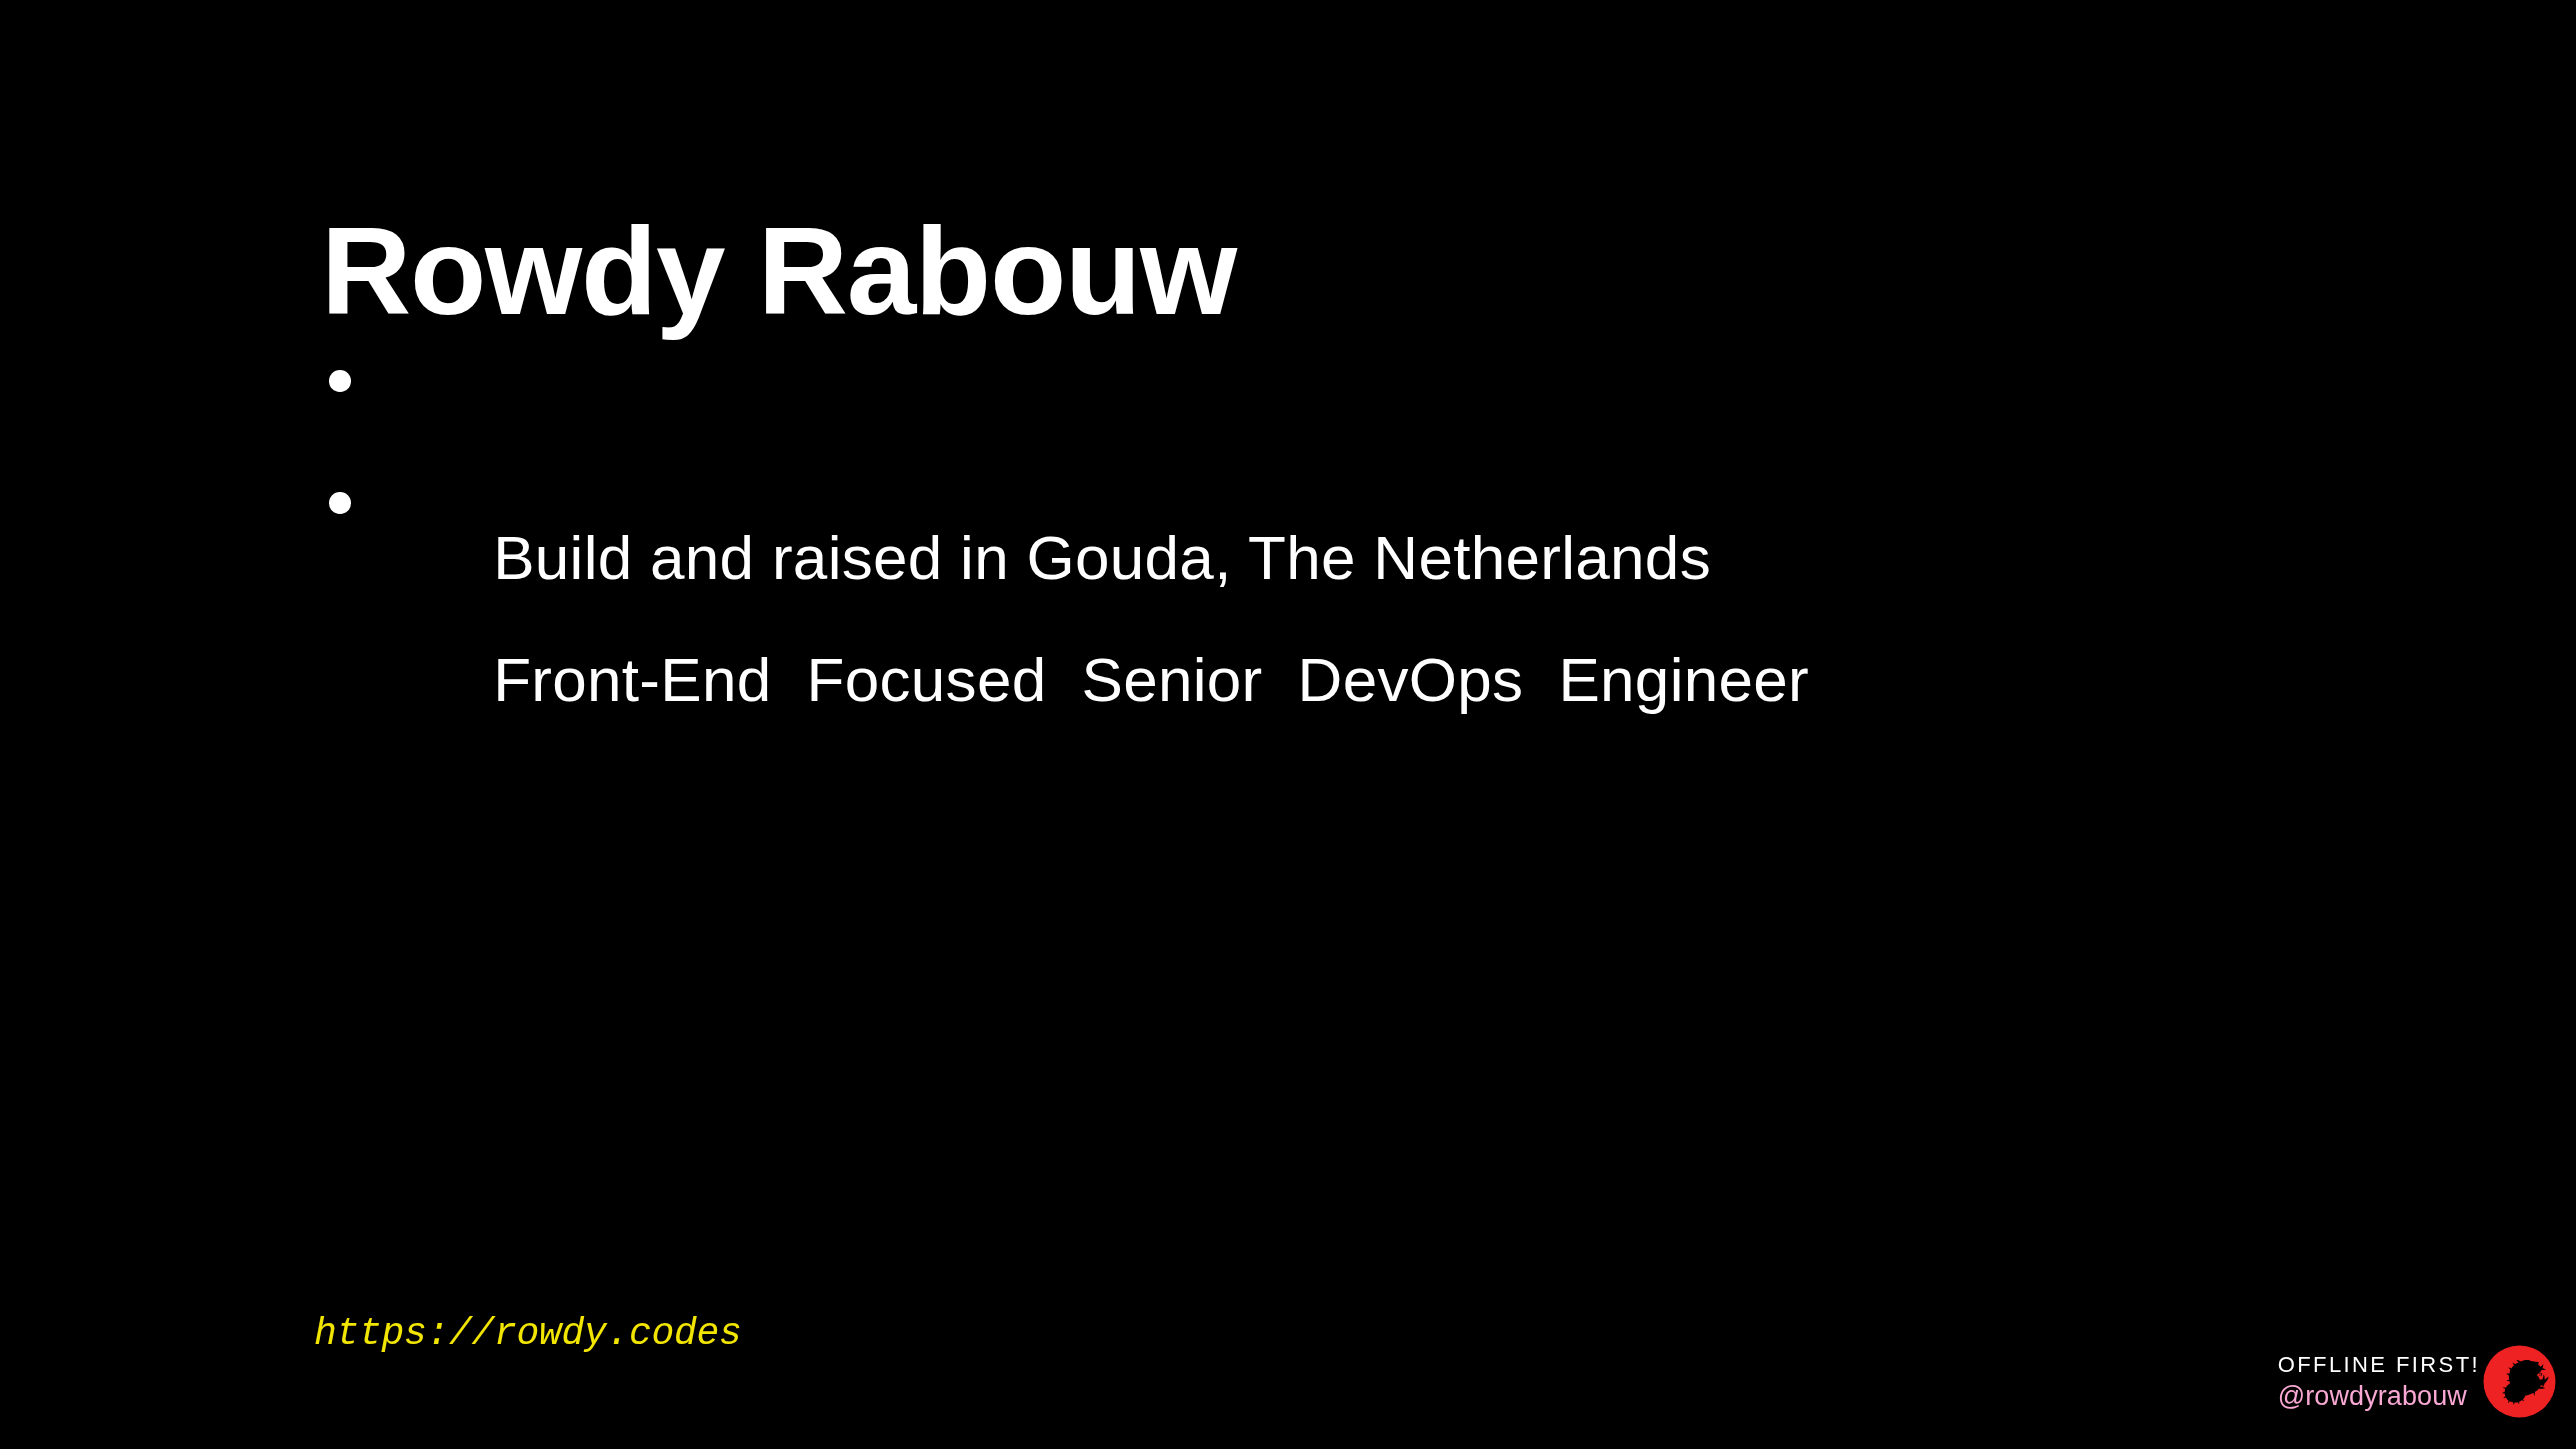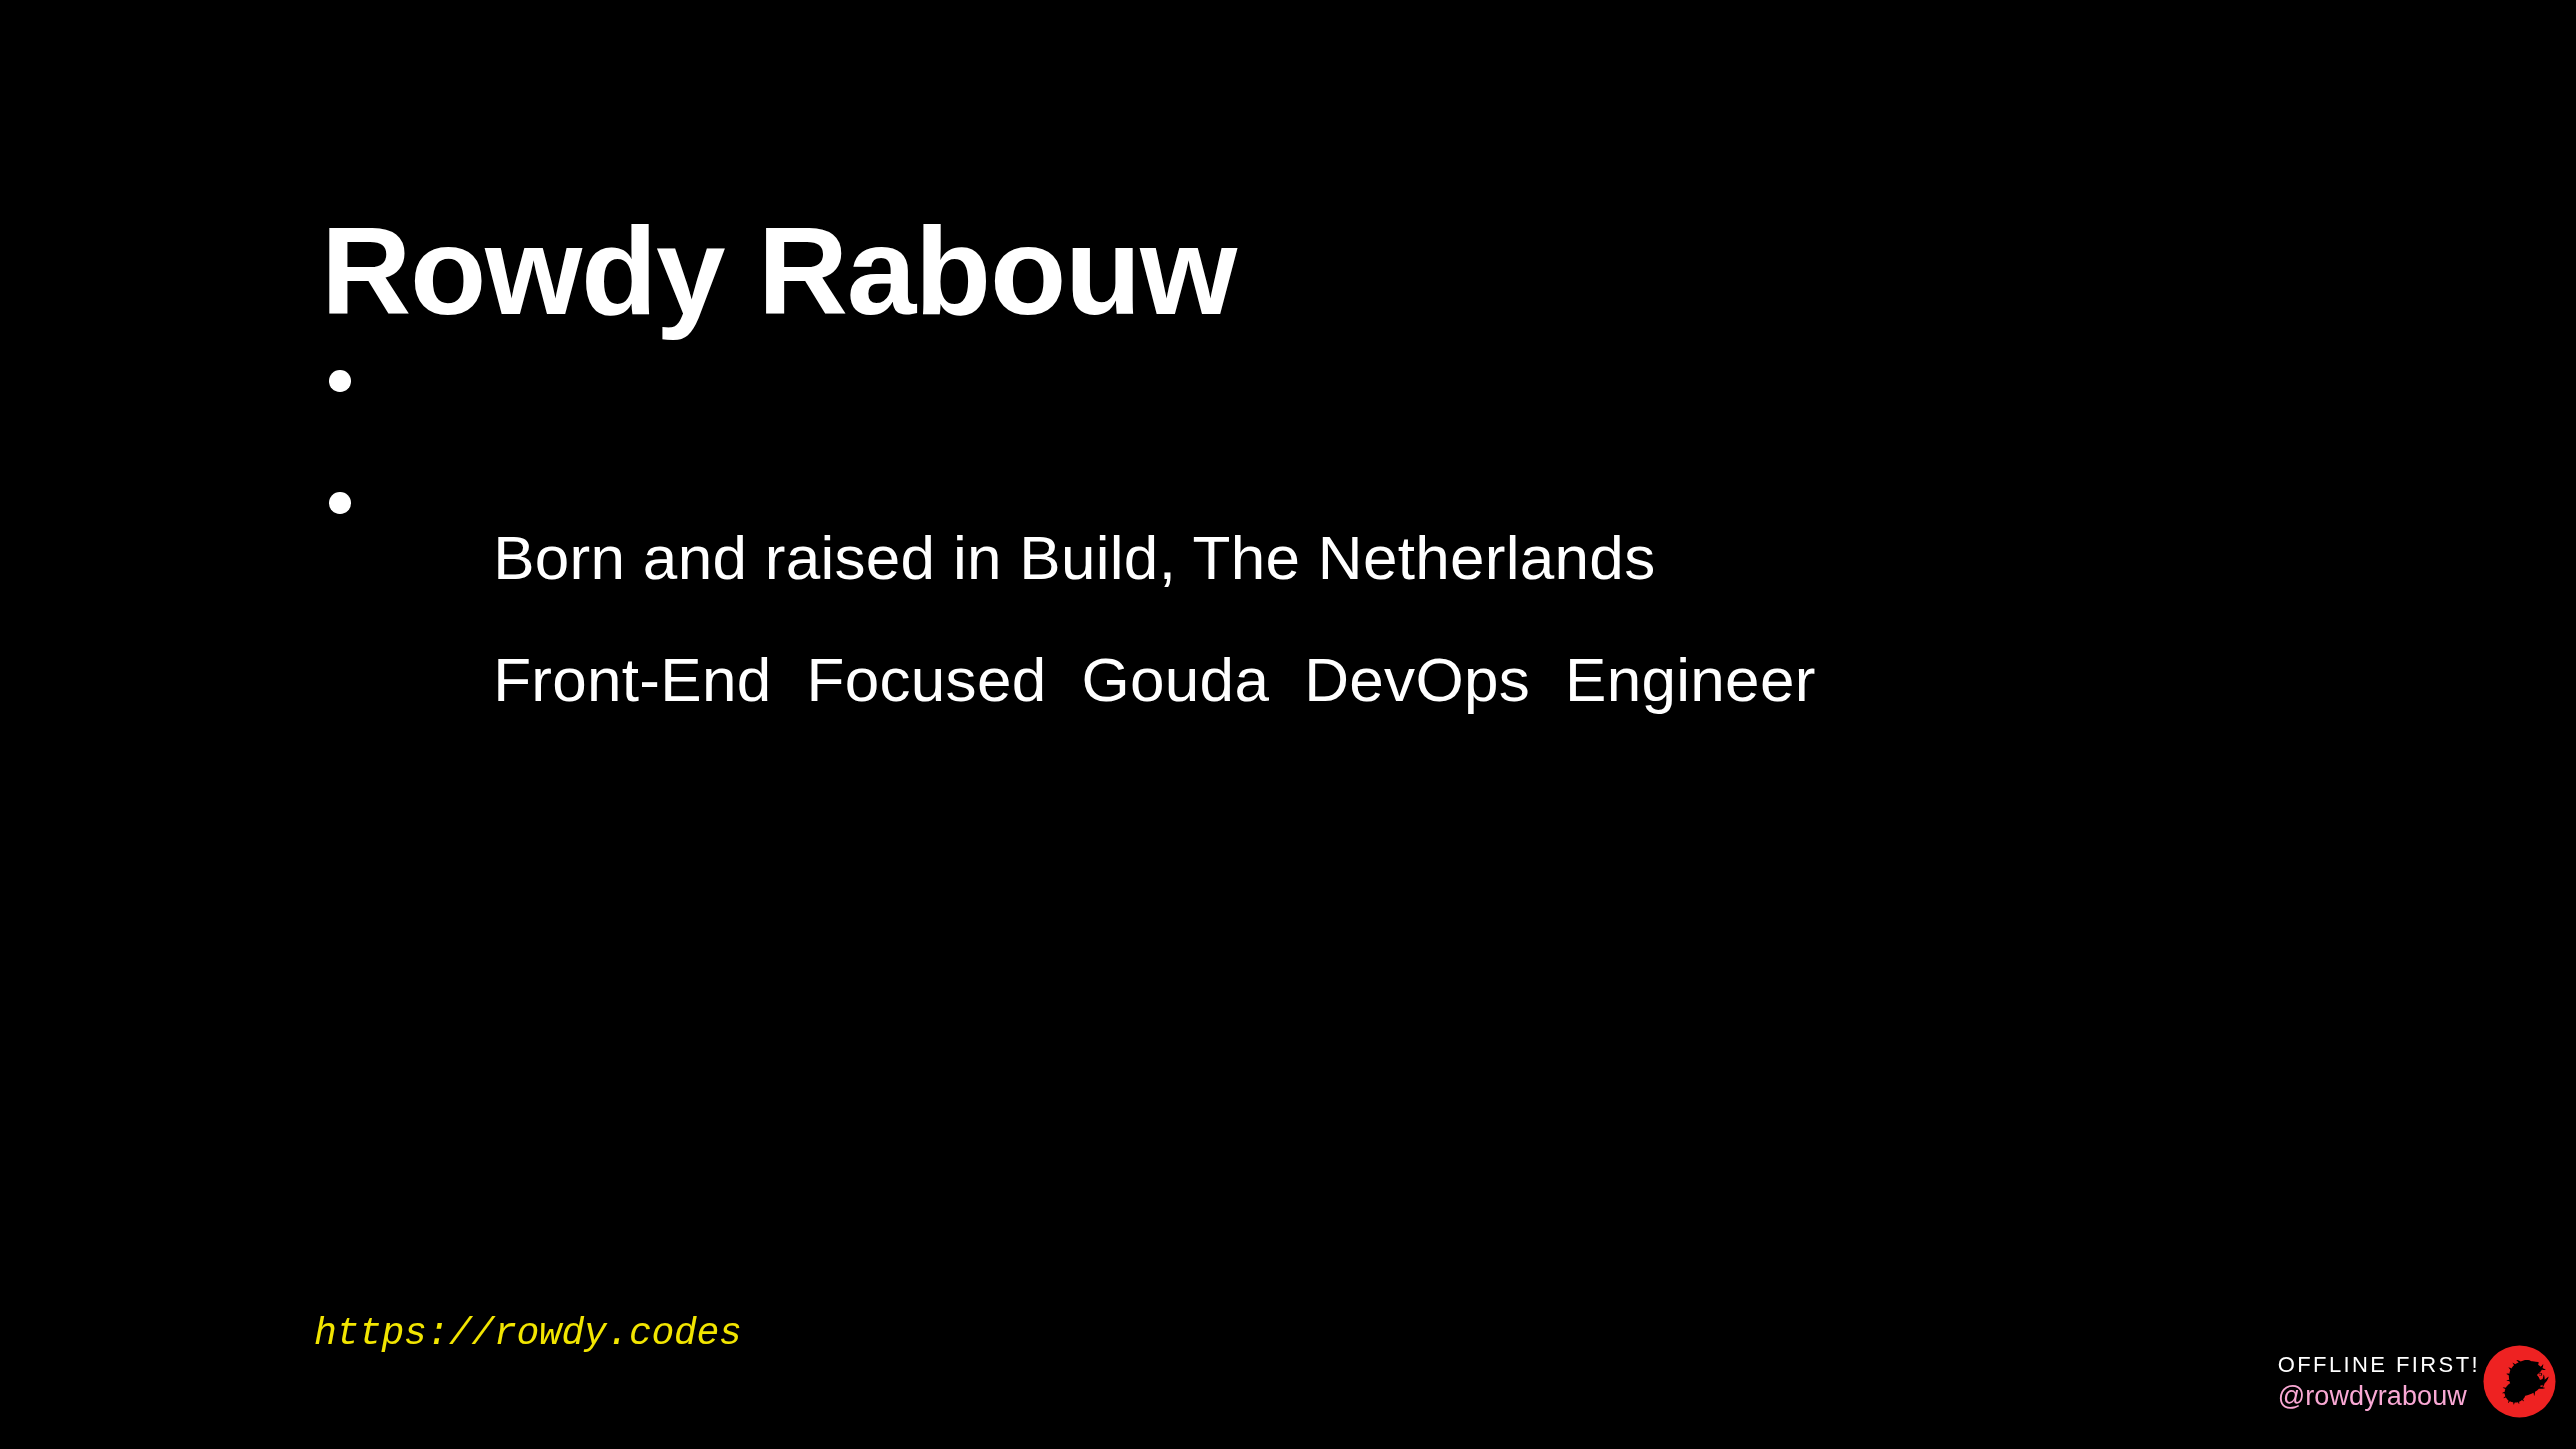--- a/index.html
+++ b/index.html
@@ -135,25 +135,25 @@
 </head>
 <body>
 
 <div class="slide">
 
   <h1 class="slide-title">Rowdy Rabouw</h1>
 
   <ul class="bullet-list">
     <li class="bullet-item">
       <span class="bullet-dot"></span>
-      <span class="bullet-text">Born and raised in Build, The Netherlands</span>
+      <span class="bullet-text">Build and raised in Gouda, The Netherlands</span>
     </li>
     <li class="bullet-item">
       <span class="bullet-dot"></span>
-      <span class="bullet-text">Front-End  Focused  Gouda  DevOps  Engineer</span>
+      <span class="bullet-text">Front-End  Focused  Senior  DevOps  Engineer</span>
     </li>
   </ul>
 
   <a class="footer-url">https://rowdy.codes</a>
 
   <div class="branding">
     <div class="branding-text">
       <span class="branding-line1">OFFLINE FIRST!</span>
       <span class="branding-line2">@rowdyrabouw</span>
     </div>

